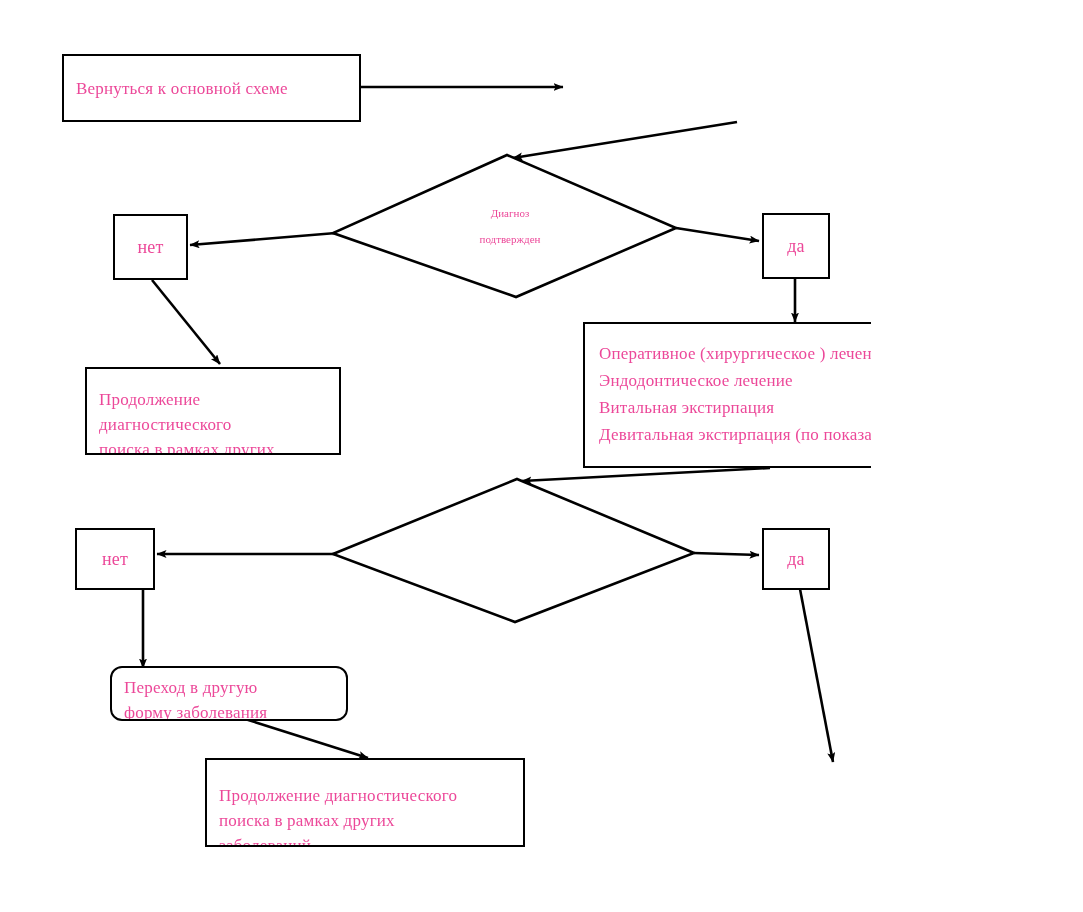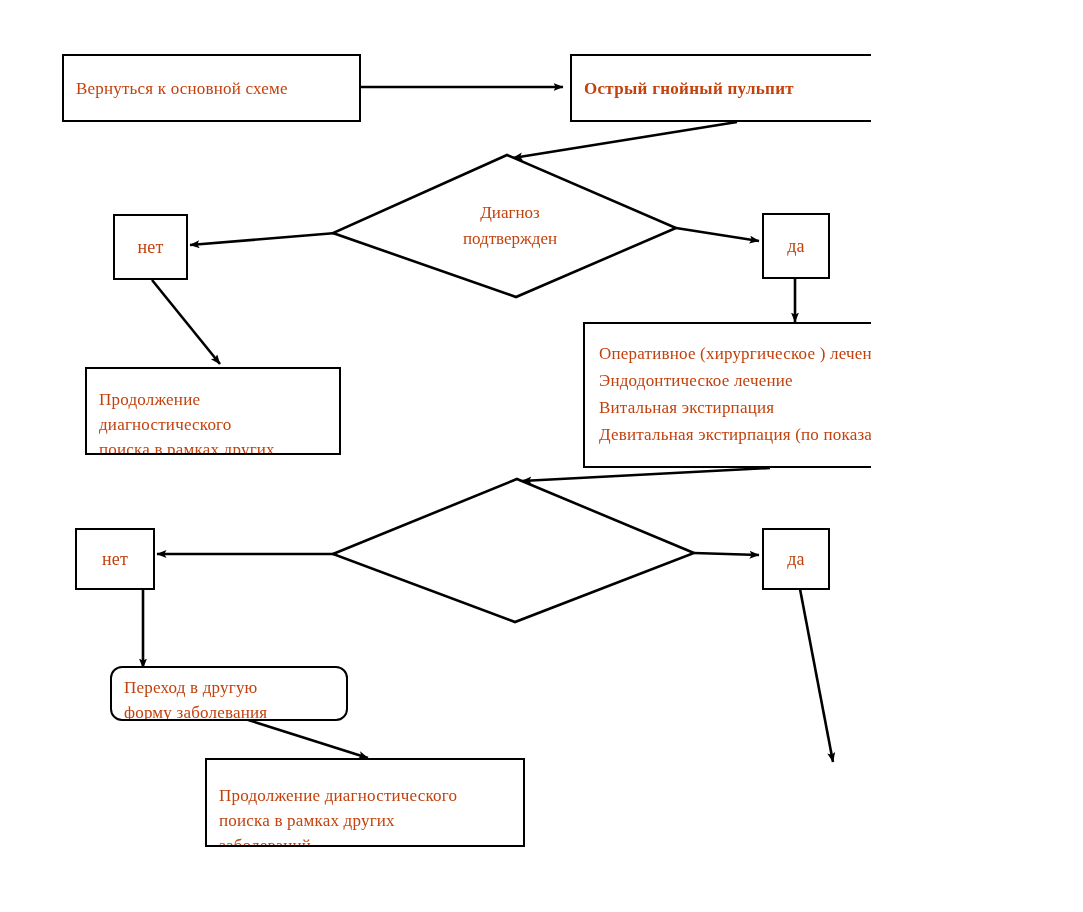--- a/index.html
+++ b/index.html
@@ -6,21 +6,21 @@
     margin: 0;
     padding: 0;
     background: #ffffff;
   }
   #canvas {
     position: relative;
     width: 871px;
     height: 912px;
     background: #ffffff;
     font-family: "Liberation Serif", "DejaVu Serif", serif;
-    color: #c2410c;
+    color: #ec4899;
     overflow: hidden;
   }
   #edges {
     position: absolute;
     left: 0;
     top: 0;
     width: 1083px;
     height: 912px;
     pointer-events: none;
   }
@@ -55,21 +55,21 @@
     font-weight: bold;
     letter-spacing: 0.3px;
   }
   .node.vcenter .txt {
     top: 50%;
     transform: translateY(-50%);
   }
   .diamond-label {
     position: absolute;
     text-align: center;
-    font-size: 17px;
+    font-size: 11px;
     line-height: 26px;
     white-space: pre-line;
     pointer-events: none;
   }
 </style>
 </head>
 <body>
 
 <div id="canvas">
 
@@ -106,23 +106,20 @@
 
     <polygon points="507,155 676,228 516,297 333,233" fill="#ffffff" stroke="#000000" stroke-width="2.6"></polygon>
 
     <polygon points="517,479 694,553 515,622 333,554" fill="#ffffff" stroke="#000000" stroke-width="2.6"></polygon>
   </svg>
 
   <div class="node vcenter" style="left:62px; top:54px; width:299px; height:68px;">
     <div class="txt">Вернуться к основной схеме</div>
   </div>
 
-  <div class="node vcenter bold" style="left:570px; top:54px; width:305px; height:68px;">
-    <div class="txt">Острый  гнойный пульпит</div>
-  </div>
 
   <div class="diamond-label" style="left:405px; top:200px; width:210px;">Диагноз
 подтвержден</div>
 
   <div class="node centered" style="left:113px; top:214px; width:75px; height:66px;">
     <div class="txt">нет</div>
   </div>
 
   <div class="node centered" style="left:762px; top:213px; width:68px; height:66px;">
     <div class="txt">да</div>

